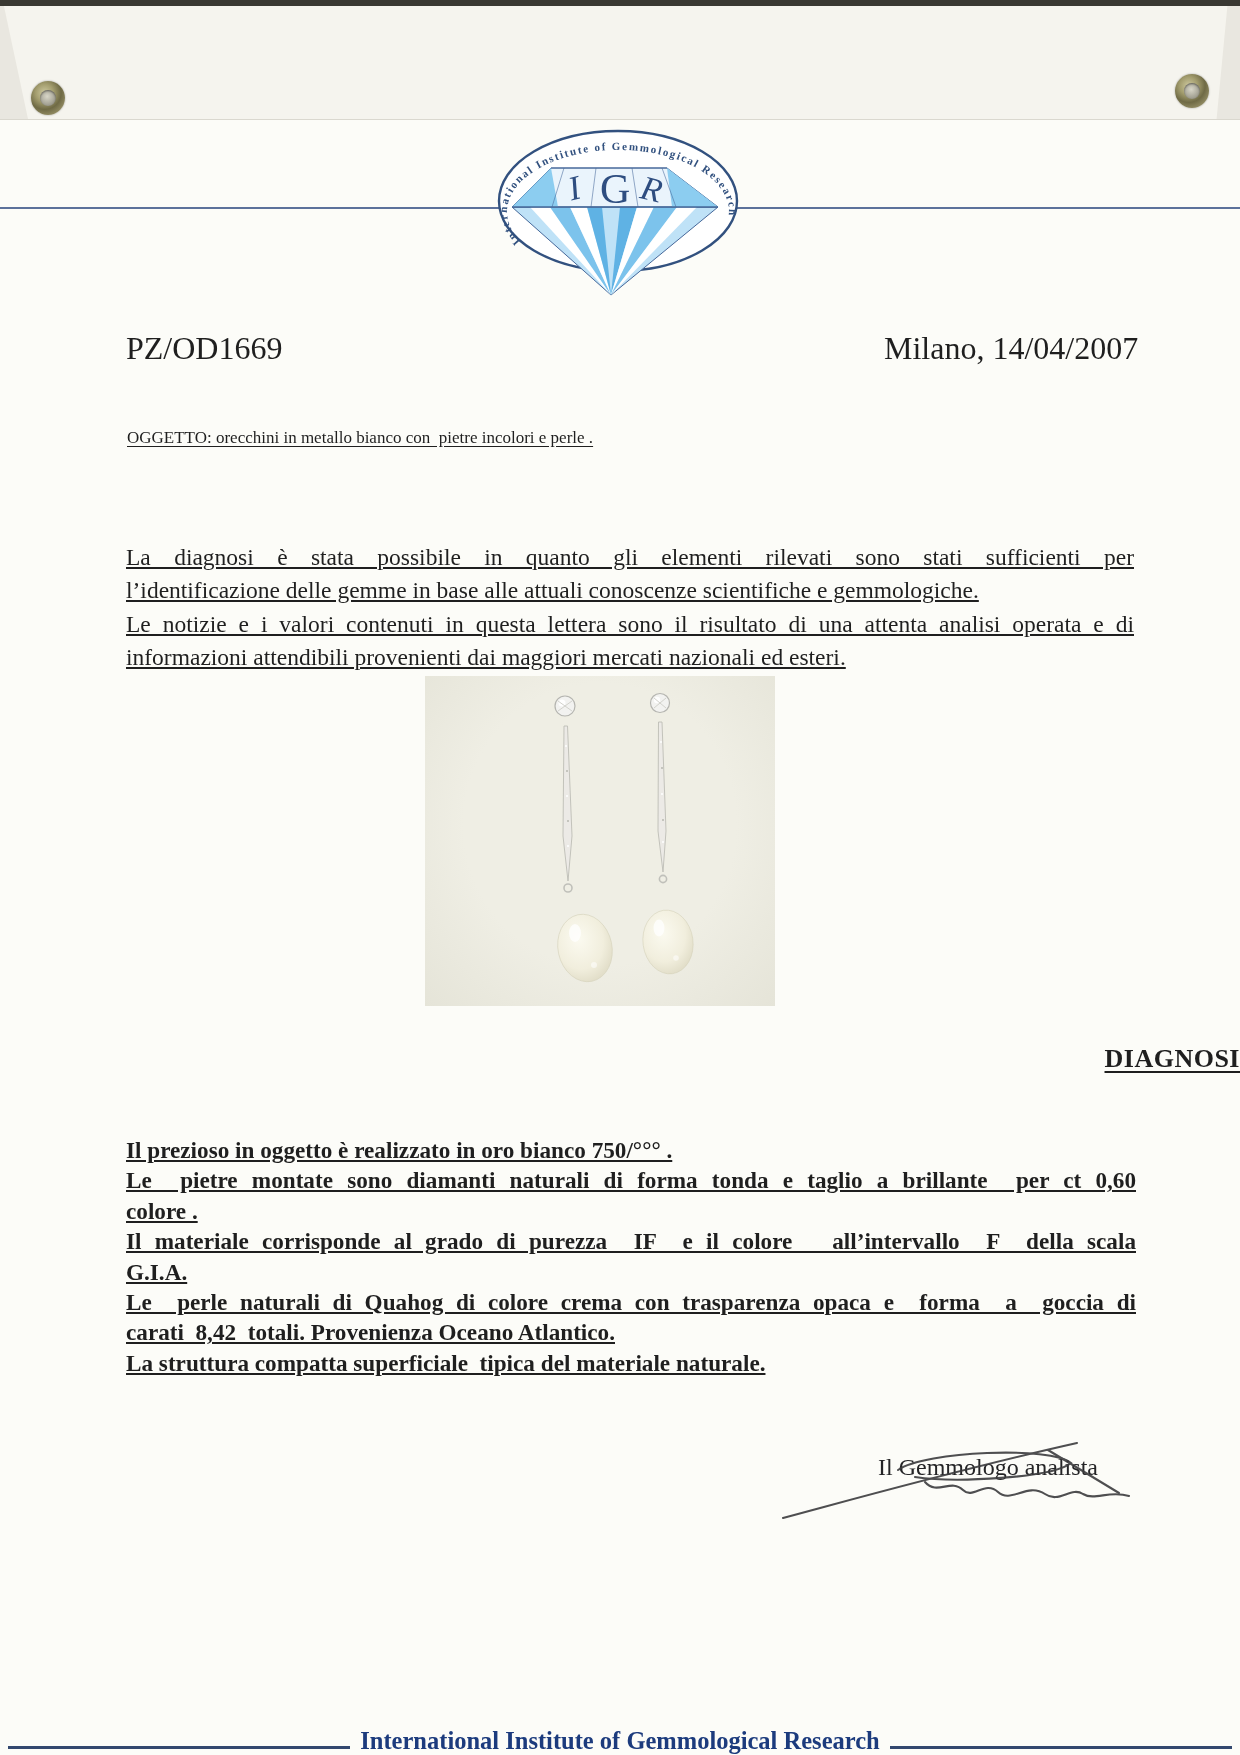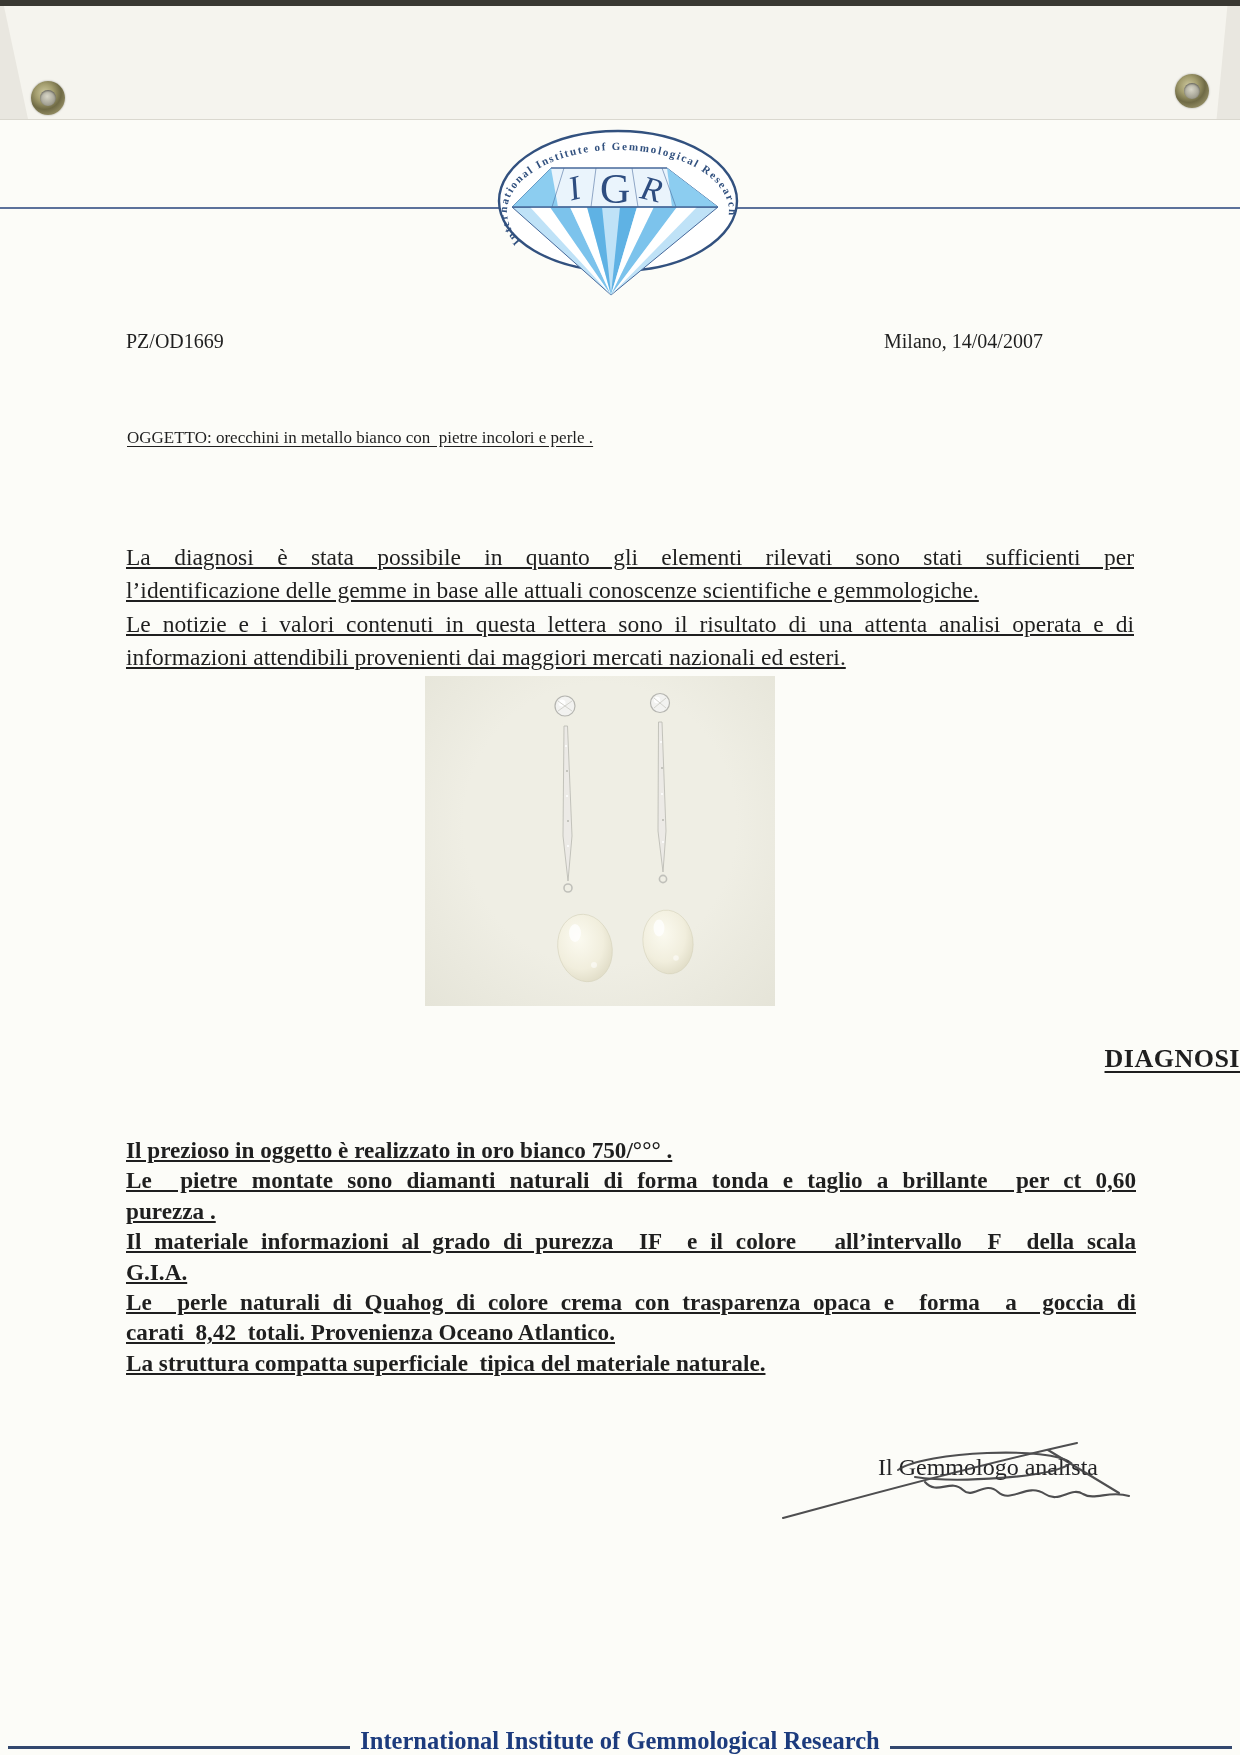--- a/index.html
+++ b/index.html
@@ -17,21 +17,21 @@
   .eyelet{position:absolute;width:34px;height:34px;border-radius:50%;
     background:radial-gradient(circle at 40% 35%, #cdc89e 0%, #a39d6e 30%, #6f6a45 55%, #8a845c 72%, #b8b28a 100%);
     box-shadow:0 0 2px rgba(0,0,0,.35);}
   .eyelet::after{content:'';position:absolute;inset:9px;border-radius:50%;
     background:radial-gradient(circle at 45% 40%, #d8d6c8, #9e9c8e 70%, #86846f);
     box-shadow:inset 0 1px 2px rgba(0,0,0,.45);}
   .eyelet.left{left:31px;top:81px;}
   .eyelet.right{left:1175px;top:74px;}
   .blue-rule{position:absolute;left:0;top:207px;width:1240px;height:2px;background:#5c719b;}
   .logo{position:absolute;left:492px;top:116px;width:252px;height:186px;}
-  .ref-row{position:absolute;left:0;top:330px;width:1240px;height:30px;font-size:20px;}
+  .ref-row{position:absolute;left:0;top:330px;width:1240px;height:30px;font-size:32px;}
   .ref{position:absolute;left:126px;}
   .date{position:absolute;left:884px;}
   .oggetto{position:absolute;left:127px;top:428px;font-size:17px;text-decoration:underline;
     text-underline-offset:3px;white-space:pre-wrap;}
   .intro{position:absolute;left:126px;top:541px;width:1008px;font-size:23.5px;line-height:33.4px;}
   .diagnosis{position:absolute;left:126px;top:1135px;width:1010px;font-size:23.2px;line-height:30.4px;font-weight:bold;}
   .ln{white-space:pre-wrap;text-decoration:underline;}
   .just{text-align:justify;text-align-last:justify;}
   .photo{position:absolute;left:425px;top:676px;width:350px;height:330px;
     background:radial-gradient(ellipse at 50% 45%, #efeee4 55%, #e5e4d8 100%);}
@@ -154,22 +154,22 @@
     </svg>
   </div>
 
   <div class="diag-title">
     <span>DIAGNOSI</span>
   </div>
 
   <div class="diagnosis">
     <div class="ln">Il prezioso in oggetto è realizzato in oro bianco 750/°°° .</div>
     <div class="ln just">Le  pietre montate sono diamanti naturali di forma tonda e taglio a brillante  per ct 0,60</div>
-    <div class="ln">purezza .</div>
-    <div class="ln just">Il materiale informazioni al grado di purezza  IF  e il colore   all’intervallo  F  della scala</div>
+    <div class="ln">colore .</div>
+    <div class="ln just">Il materiale corrisponde al grado di purezza  IF  e il colore   all’intervallo  F  della scala</div>
     <div class="ln">G.I.A.</div>
     <div class="ln just">Le  perle naturali di Quahog di colore crema con trasparenza opaca e  forma  a  goccia di</div>
     <div class="ln">carati  8,42  totali. Provenienza Oceano Atlantico.</div>
     <div class="ln">La struttura compatta superficiale  tipica del materiale naturale.</div>
   </div>
 
   <div class="signature">
     <span class="sig-label">Il Gemmologo analista</span>
     <svg class="sig-svg" viewBox="0 0 440 105">
       <g fill="none" stroke="#3c3c3e" stroke-width="2.1" stroke-linecap="round" opacity="0.9">

